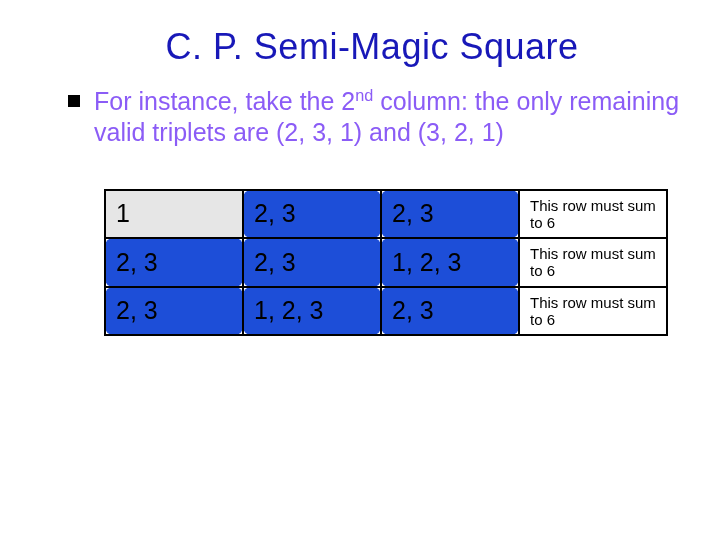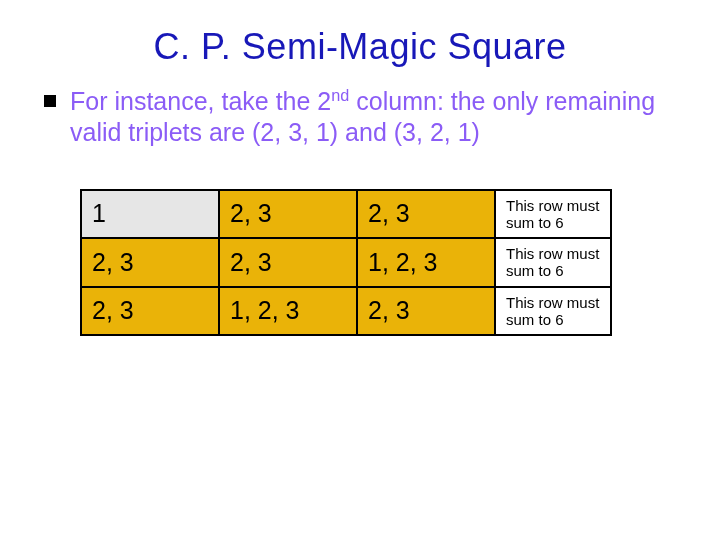--- a/index.html
+++ b/index.html
@@ -8,20 +8,21 @@
     width: 720px;
     height: 540px;
     background: #ffffff;
     font-family: "Comic Sans MS", "Comic Sans", cursive, sans-serif;
     color: #000;
     overflow: hidden;
   }
   .slide {
     padding: 20px 40px 20px 40px;
     box-sizing: border-box;
+    margin-left: 24px;
   }
   .title {
     text-align: center;
     font-size: 36px;
     color: #1818b8;
     font-weight: normal;
     margin: 6px 0 18px 0;
     letter-spacing: 0.5px;
   }
   .bullet-row {
@@ -61,32 +62,32 @@
     box-sizing: border-box;
   }
   td.valcell {
     font-size: 25px;
     font-weight: normal;
     width: 138px;
   }
   td.notecell {
     font-size: 15px;
     font-family: Arial, Helvetica, sans-serif;
-    width: 116px;
+    width: 148px;
     line-height: 1.15;
   }
   td.footcell {
     font-size: 15px;
     font-family: Arial, Helvetica, sans-serif;
     line-height: 1.15;
     padding-top: 8px;
     padding-bottom: 8px;
   }
   .bg-gray   { background: #e6e6e6; }
-  .bg-yellow { background: #eab308; }
+  .bg-yellow { background: #1d4ed8; border-radius: 8px; }
   .bg-white  { background: #ffffff; }
 </style>
 </head>
 <body>
 
 <div class="slide">
 
   <div class="title">C. P.  Semi-Magic Square</div>
 
   <div class="bullet-row">

